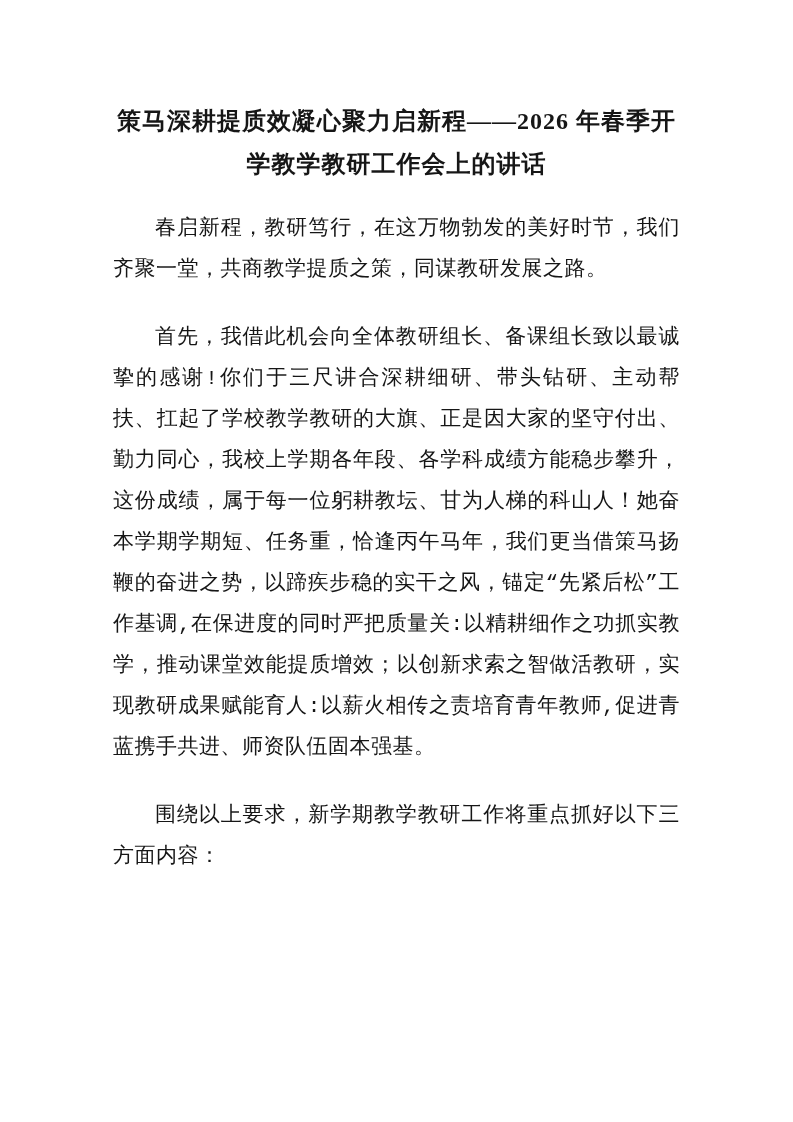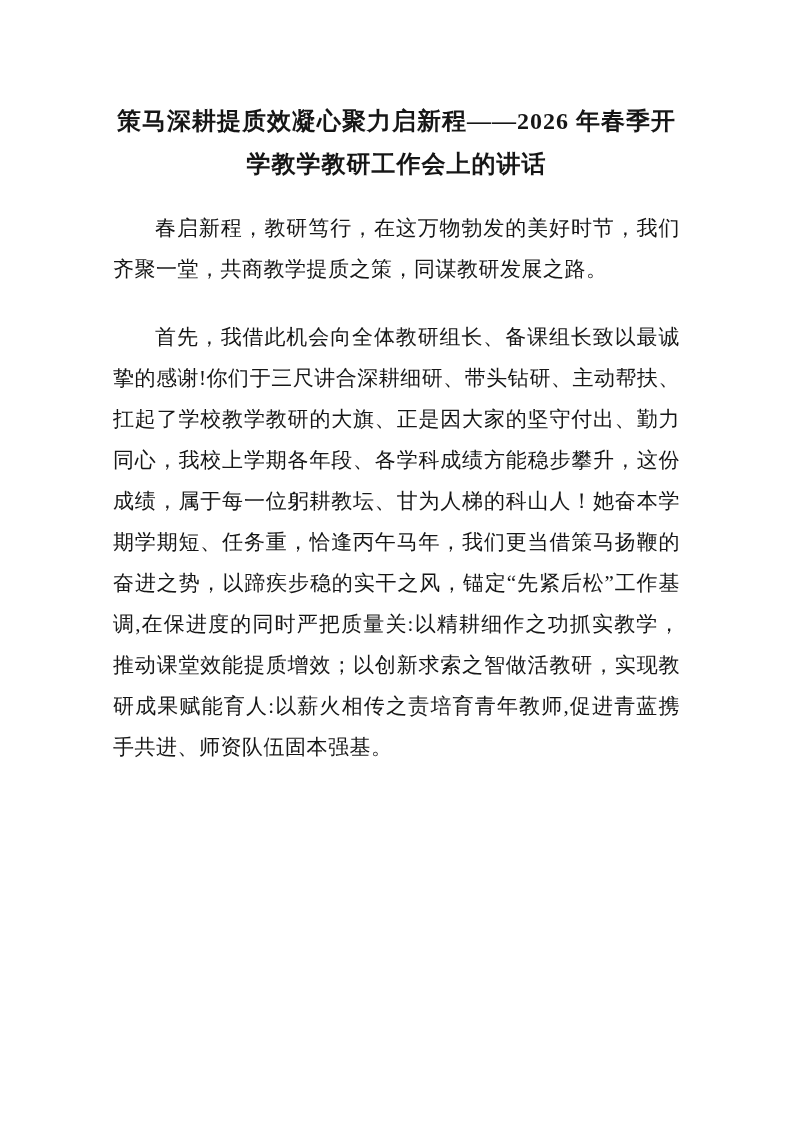--- a/index.html
+++ b/index.html
@@ -28,26 +28,28 @@
     letter-spacing: 1px;
   }
   .doc-para {
     margin: 0 0 27px 0;
     font-size: 21px;
     line-height: 41px;
     text-align: justify;
     text-indent: 2em;
     letter-spacing: 0.5px;
     word-break: break-all;
+    font-family: Liberation Mono, monospace;
   }
 </style>
 </head>
 <body>
 
 <div class="page">
   <h1 class="doc-title">策马深耕提质效凝心聚力启新程——2026 年春季开学教学教研工作会上的讲话</h1>
 
   <p class="doc-para">春启新程，教研笃行，在这万物勃发的美好时节，我们齐聚一堂，共商教学提质之策，同谋教研发展之路。</p>
 
   <p class="doc-para">首先，我借此机会向全体教研组长、备课组长致以最诚挚的感谢!你们于三尺讲合深耕细研、带头钻研、主动帮扶、扛起了学校教学教研的大旗、正是因大家的坚守付出、勤力同心，我校上学期各年段、各学科成绩方能稳步攀升，这份成绩，属于每一位躬耕教坛、甘为人梯的科山人！她奋本学期学期短、任务重，恰逢丙午马年，我们更当借策马扬鞭的奋进之势，以蹄疾步稳的实干之风，锚定“先紧后松”工作基调,在保进度的同时严把质量关:以精耕细作之功抓实教学，推动课堂效能提质增效；以创新求索之智做活教研，实现教研成果赋能育人:以薪火相传之责培育青年教师,促进青蓝携手共进、师资队伍固本强基。</p>
 
+  <p class="doc-para">围绕以上要求，新学期教学教研工作将重点抓好以下三方面内容：</p>
 
 </div>
 
 </body></html>

